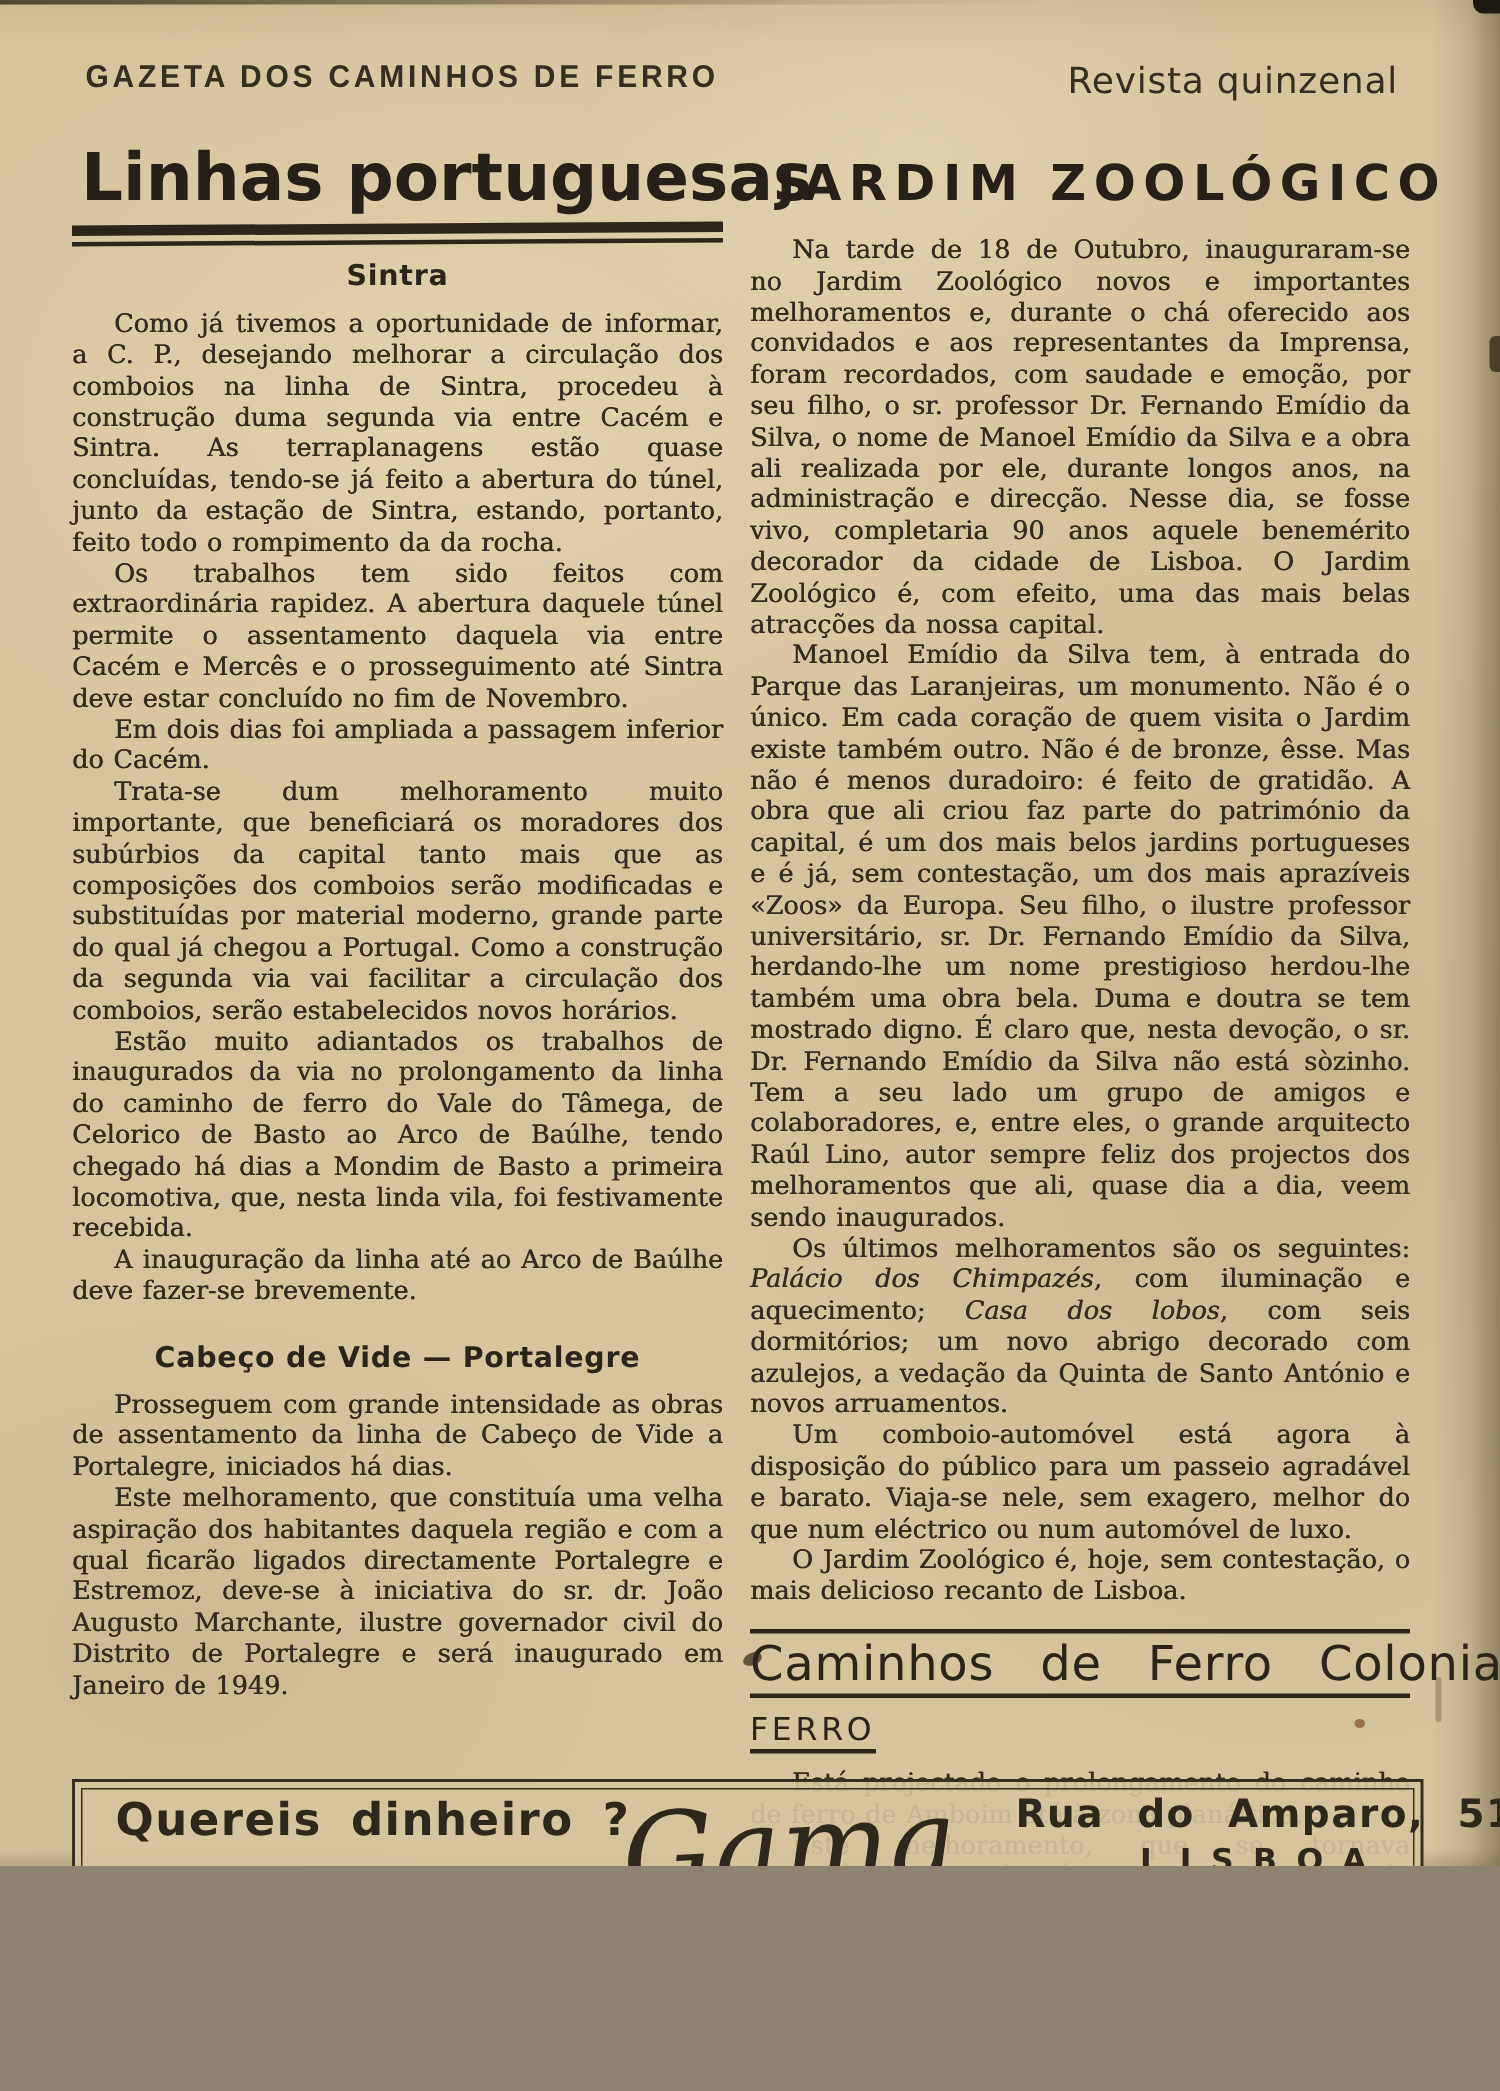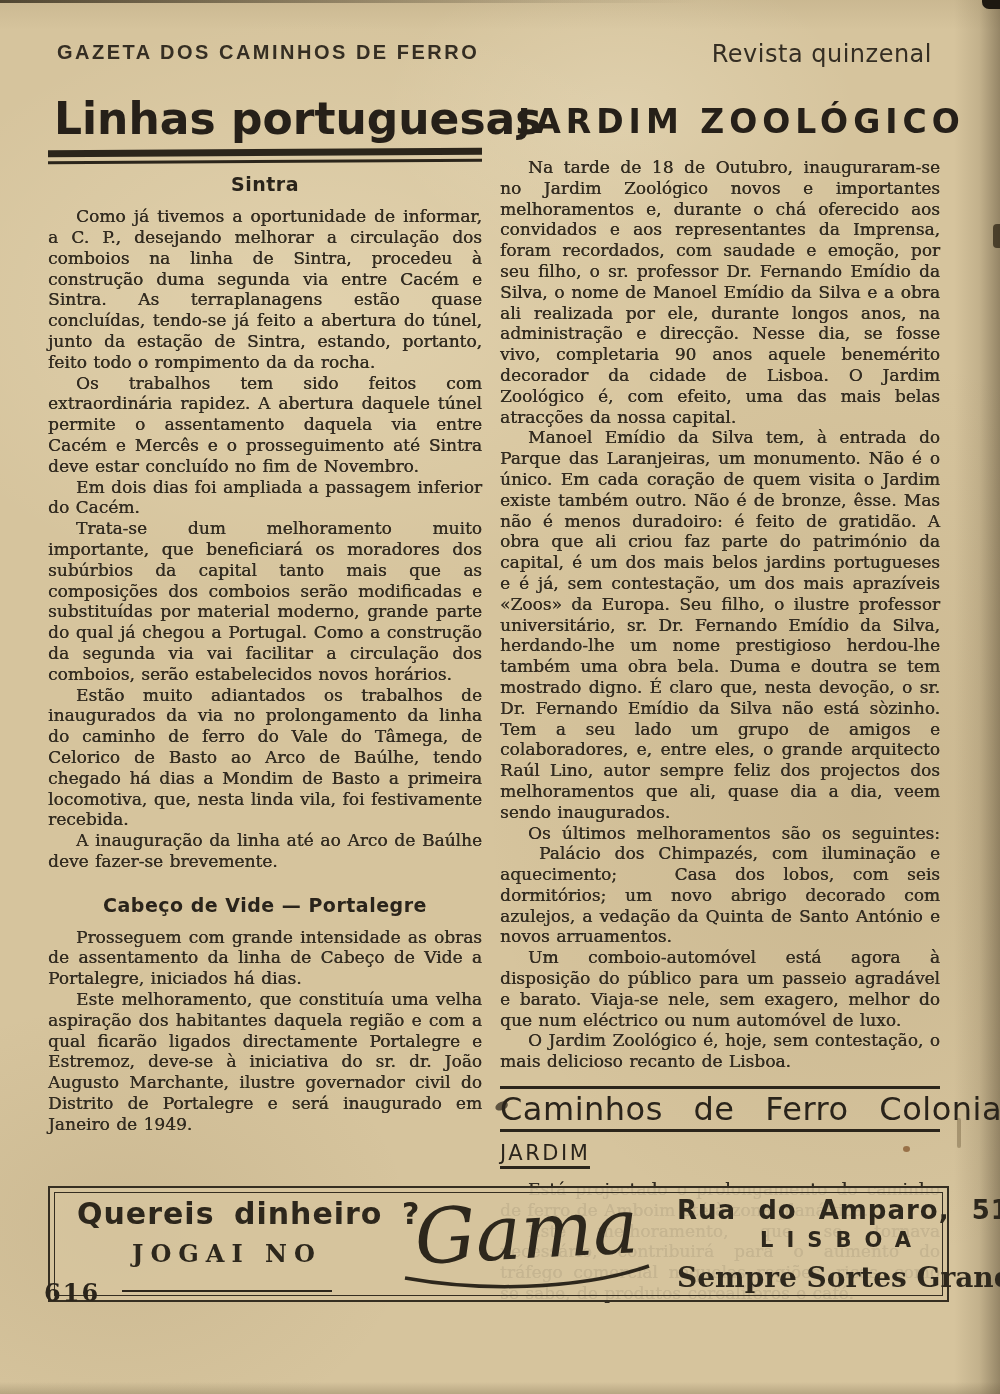--- a/index.html
+++ b/index.html
@@ -1,17 +1,17 @@
 <!DOCTYPE html>
 <html lang="pt"><head>
 <meta charset="utf-8">
 <style>
   html,body{margin:0;padding:0;background:#8e8272;}
   .page{
-    position:relative;width:1000px;height:1394px;overflow:hidden;
+    position:relative;width:1000px;height:1244px;overflow:hidden;
     font-family:"DejaVu Serif",serif;color:#332c21;
     background-color:#d6c49d;
     background-image:
       radial-gradient(ellipse 620px 420px at 32% 22%, rgba(255,245,216,0.28), transparent 70%),
       radial-gradient(ellipse 520px 640px at 86% 58%, rgba(118,94,54,0.13), transparent 72%),
       radial-gradient(ellipse 420px 320px at 12% 88%, rgba(118,94,54,0.10), transparent 70%),
       radial-gradient(ellipse 340px 220px at 62% 8%, rgba(255,248,226,0.22), transparent 70%),
       linear-gradient(to bottom, rgba(100,80,45,0.10), rgba(0,0,0,0) 30px);
   }
   
@@ -40,21 +40,21 @@
   .left-headline{font-family:"DejaVu Sans",sans-serif;font-weight:bold;font-size:44px;line-height:1.05;letter-spacing:0px;margin:0 0 0 6px;color:#262019;white-space:nowrap;}
   .rule-thick{height:7px;background:#2b251b;margin-top:7px;transform:rotate(-0.35deg);}
   .rule-thin{height:3px;background:#2b251b;margin-top:4px;transform:rotate(-0.35deg);}
 
   .jardim-headline{font-family:"DejaVu Sans",sans-serif;font-weight:bold;font-size:33px;letter-spacing:5px;margin:6px 0 16px 18px;color:#262019;white-space:nowrap;}
 
   h2.section-heading{font-family:"DejaVu Sans",sans-serif;font-weight:bold;font-size:19px;text-align:center;margin:22px 0 11px;color:#2a241b;letter-spacing:0.5px;}
   .col-left h2.section-heading:first-of-type{margin-top:10px;}
 
   p.para{font-size:17px;line-height:20.8px;text-align:justify;text-indent:28px;margin:0;word-spacing:1px;text-shadow:0.3px 0 0 currentColor;}
-  .it{margin-left:39px;}
+  .it{font-style:italic;}
 
   
   .coloniais{margin-top:14px;}
   .col-rule{height:3px;background:#2b251b;}
   .coloniais-heading{font-family:"DejaVu Sans",sans-serif;font-weight:normal;font-size:32px;letter-spacing:0.5px;word-spacing:20px;margin:1px 0 1px;color:#2a241b;white-space:nowrap;}
   .region-heading{display:inline-block;font-family:"DejaVu Sans",sans-serif;font-weight:normal;font-size:21px;letter-spacing:2.5px;color:#2a241b;border-bottom:3px solid #2b251b;padding-bottom:1px;margin:9px 0 10px;}
 
   
   .ad{position:absolute;left:48px;top:1186px;width:897px;height:112px;border:2px solid #352e21;background:rgba(214,196,157,0.9);}
   .ad-inner{position:absolute;inset:4px;border:1px solid #352e21;display:flex;align-items:center;justify-content:space-between;padding:0 22px;}
@@ -116,21 +116,21 @@
       <p class="para">Manoel Emídio da Silva tem, à entrada do Parque das Laranjeiras, um monumento. Não é o único. Em cada coração de quem visita o Jardim existe também outro. Não é de bronze, êsse. Mas não é menos duradoiro: é feito de gratidão. A obra que ali criou faz parte do património da capital, é um dos mais belos jardins portugueses e é já, sem contestação, um dos mais aprazíveis «Zoos» da Europa. Seu filho, o ilustre professor universitário, sr. Dr. Fernando Emídio da Silva, herdando-lhe um nome prestigioso herdou-lhe também uma obra bela. Duma e doutra se tem mostrado digno. É claro que, nesta devoção, o sr. Dr. Fernando Emídio da Silva não está sòzinho. Tem a seu lado um grupo de amigos e colaboradores, e, entre eles, o grande arquitecto Raúl Lino, autor sempre feliz dos projectos dos melhoramentos que ali, quase dia a dia, veem sendo inaugurados.</p>
       <p class="para"><span>Os últimos melhoramentos são os seguintes: </span><span class="it">Palácio dos Chimpazés</span><span>, com iluminação e aquecimento; </span><span class="it">Casa dos lobos</span><span>, com seis dormitórios; um novo abrigo decorado com azulejos, a vedação da Quinta de Santo António e novos arruamentos.</span></p>
       <p class="para">Um comboio-automóvel está agora à disposição do público para um passeio agradável e barato. Viaja-se nele, sem exagero, melhor do que num eléctrico ou num automóvel de luxo.</p>
       <p class="para">O Jardim Zoológico é, hoje, sem contestação, o mais delicioso recanto de Lisboa.</p>
 
       <div class="coloniais">
         <div class="col-rule"></div>
         <div class="coloniais-heading">Caminhos de Ferro Coloniais</div>
         <div class="col-rule"></div>
         <div>
-          <span class="region-heading">JARDIM</span>
+          <span class="region-heading">FERRO</span>
         </div>
         <p class="para">Está projectado o prolongamento do caminho de ferro de Amboim até à zona planáltica.</p>
         <p class="para">Este melhoramento, que se tornava necessário, contribuirá para o aumento do tráfego comercial naquelas regiões, ricas, como se sabe, de produtos cerealíferos e café.</p>
       </div>
     </div>
   </div>
 
   <div class="ad">
     <div class="ad-inner">
       <div class="ad-left">

